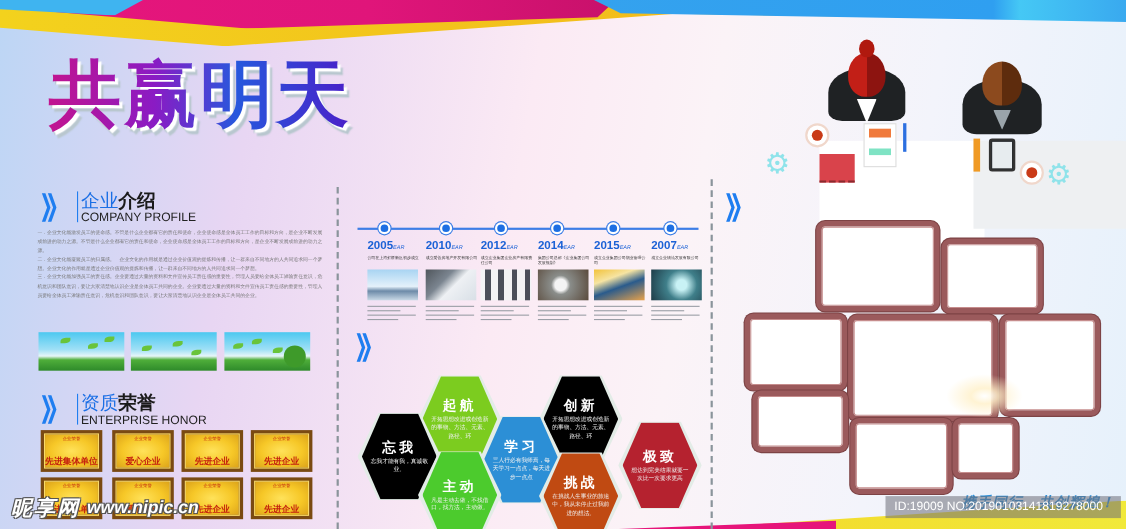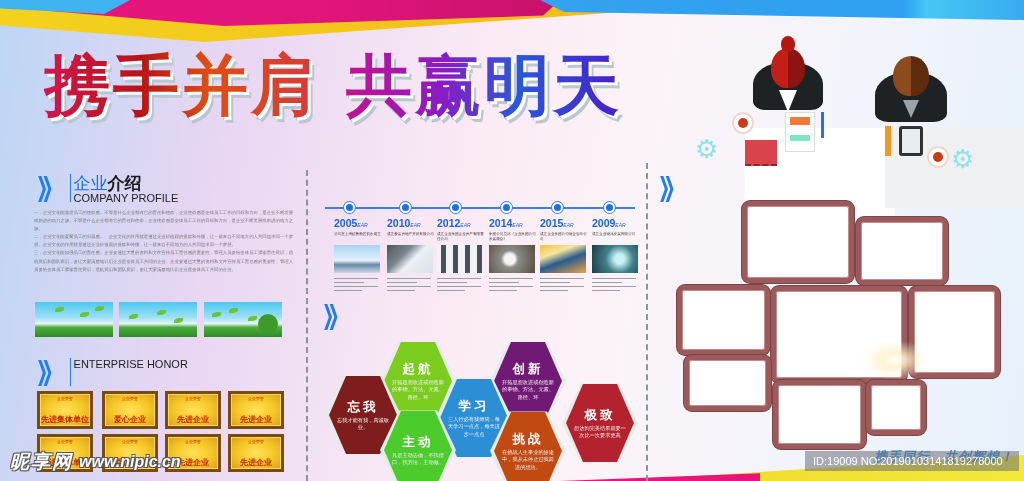--- a/index.html
+++ b/index.html
@@ -98,21 +98,20 @@
 <body>
 
 <div class="band band-yellow"></div>
 <div class="band band-pink"></div>
 <div class="band band-lightblue"></div>
 <div class="band band-blue"></div>
 <div class="band band-bottom"></div>
 <div class="band band-bottom2"></div>
 
 <div class="headline">
-  <span class="word hl-1">携手并肩</span>
   <span class="word hl-2">共赢明天</span>
 </div>
 
 <div class="illus">
   <div class="desk-left"></div>
   <div class="desk-right"></div>
 
   <div class="person" style="left:18px;top:6px;width:70px;height:80px;">
     <div class="body-shape" style="left:0;top:28px;width:70px;height:48px;"></div>
     <div style="position:absolute;left:26px;top:56px;width:18px;height:22px;background:#fff;clip-path:polygon(0 0,100% 0,50% 100%);"></div>
@@ -171,20 +170,21 @@
   <div class="leaf" style="left:8px;top:10px;"></div>
     <div class="leaf" style="left:25px;top:6px;"></div>
     <div class="leaf" style="left:44px;top:14px;"></div>
   <div style="position:absolute;right:4px;top:12px;width:20px;height:20px;border-radius:50%;background:#3e9a2a;"></div>
 </div>
 
 <div class="sec-head" style="left:36px;top:358px;">
   <span class="chev">❯❯</span>
   <span class="sec-bar"></span>
   <div class="sec-titles">
+    <span class="sec-cn"><span class="cn-a">资质</span><span class="cn-b">荣誉</span></span>
     <span class="sec-en">ENTERPRISE HONOR</span>
   </div>
 </div>
 <div class="honor" style="left:37px;top:391px;">
     <div class="honor-inner">
       <span class="honor-sub">企业荣誉</span>
       <span class="honor-title">先进集体单位</span>
     </div>
   </div>
 <div class="honor" style="left:102px;top:391px;">
@@ -287,21 +287,21 @@
   <div class="tl-desc">成立企业集团公司物业管理公司</div>
   <div class="tl-img" style="background:linear-gradient(160deg,#f2c23a 0%,#f6e4a2 30%,#2a5b8c 55%,#e9a24a 100%);"></div>
   <div class="tl-lines">
       <div style="width:44px"></div>
       <div style="width:30px"></div>
       <div style="width:44px"></div>
       <div style="width:28px"></div>
     </div>
 </div>
 <div class="tl-item" style="left:592px;">
-  <div class="tl-year"><span>2009</span><small>EAR</small></div>
+  <div class="tl-year"><span>2007</span><small>EAR</small></div>
   <div class="tl-desc">成立企业物流发展有限公司</div>
   <div class="tl-img" style="background:radial-gradient(circle at 60% 50%,#c8f2f5 0 15%,#3f7f8a 45%,#1e3c48 100%);"></div>
   <div class="tl-lines">
       <div style="width:44px"></div>
       <div style="width:30px"></div>
       <div style="width:44px"></div>
       <div style="width:28px"></div>
     </div>
 </div>
 
@@ -309,27 +309,27 @@
   <span class="chev">❯❯</span>
 </div>
 
 <div class="hex" style="left:380px;top:338px;">
     <div class="hex-inner" style="background:#7ccc1f;">
       <span class="hex-title">起航</span>
       <span class="hex-text">开拓思想改进或创造新的事物、方法、元素、路径、环</span>
     </div>
   </div>
 <div class="hex" style="left:490px;top:338px;">
-    <div class="hex-inner" style="background:#701a75;">
+    <div class="hex-inner" style="background:#000000;">
       <span class="hex-title">创新</span>
       <span class="hex-text">开拓思想改进或创造新的事物、方法、元素、路径、环</span>
     </div>
   </div>
 <div class="hex" style="left:325px;top:372px;">
-    <div class="hex-inner" style="background:#7f1d1d;">
+    <div class="hex-inner" style="background:#000000;">
       <span class="hex-title">忘我</span>
       <span class="hex-text">忘我才能有我，真诚敬业。</span>
     </div>
   </div>
 <div class="hex" style="left:436px;top:375px;">
     <div class="hex-inner" style="background:#2c8fd6;">
       <span class="hex-title">学习</span>
       <span class="hex-text">三人行必有我师焉，每天学习一点点，每天进步一点点</span>
     </div>
   </div>

